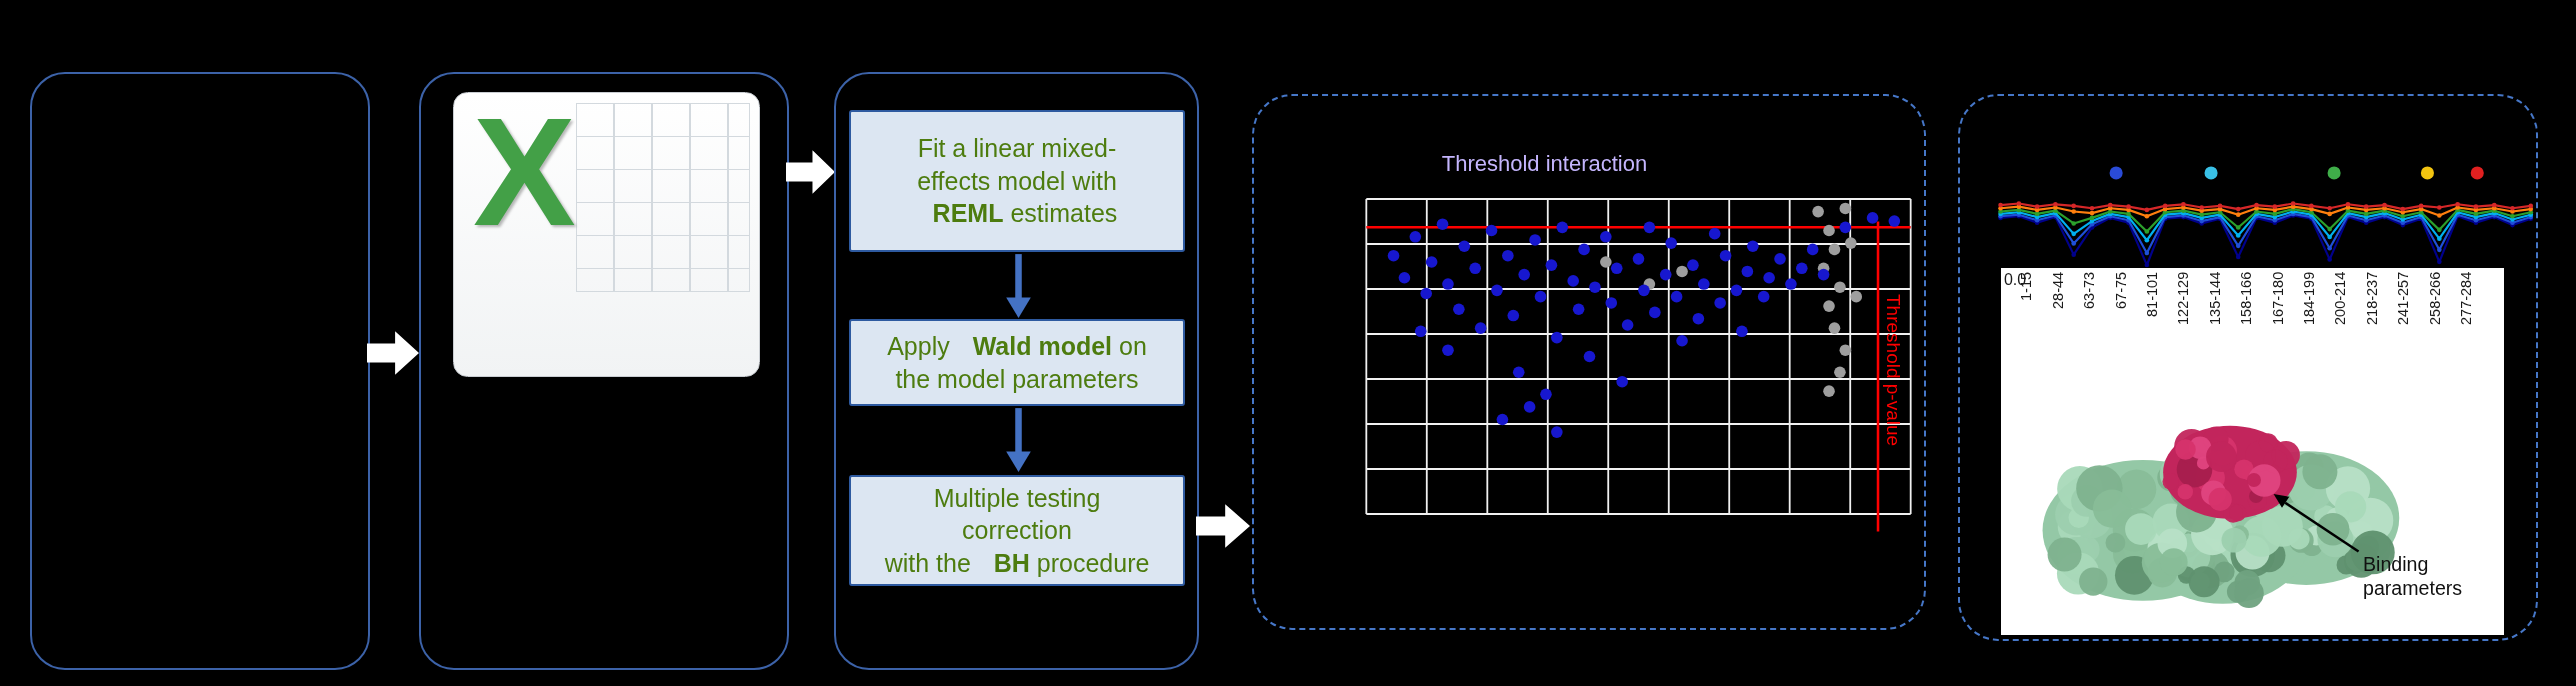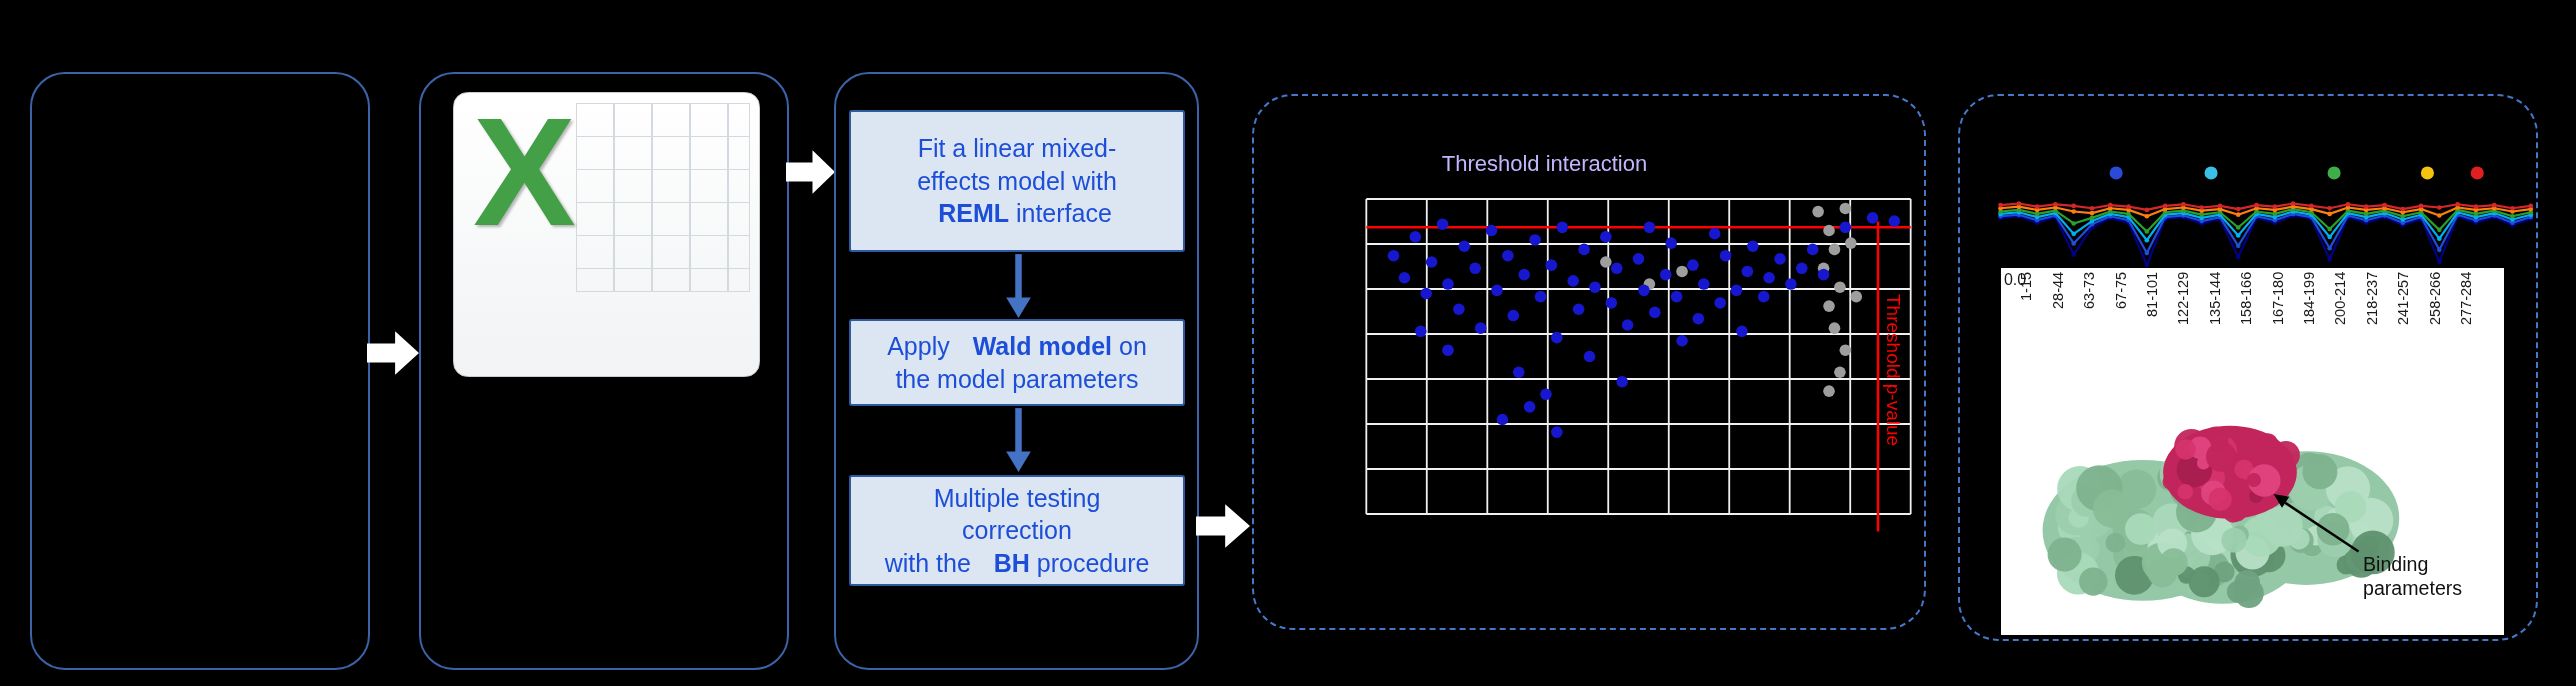--- a/index.html
+++ b/index.html
@@ -23,21 +23,21 @@
   .csv-banner{position:absolute;left:11.6px;width:283px;top:206px;height:68px;border-radius:10.2px;
               background:linear-gradient(180deg,#86cf5a 0%,#4ca539 45%,#2f8a2e 100%);
               border:1.5px solid #2e8a2d;display:flex;align-items:center;justify-content:center;box-sizing:border-box;}
   .csv-banner span{color:#fff;font-weight:700;font-size:47px;letter-spacing:2.9px;
                    text-shadow:1.5px 1.5px 2.2px rgba(0,0,0,0.4);}
 
   
   .step{position:absolute;left:13px;width:336px;box-sizing:border-box;
         background:#dce6f2;border:2.2px solid #2e5aa0;border-radius:2.9px;
         display:flex;align-items:center;justify-content:center;text-align:center;
-        color:#1d4ed8;font-size:25px;line-height:1.3;padding:4.4px 7.3px;}
+        color:#4d7c0f;font-size:25px;line-height:1.3;padding:4.4px 7.3px;}
   .step span{white-space:pre-line;}
   .step b{white-space:pre-line;font-weight:700;margin-left:16px;}
   .down-arrow{position:absolute;left:168px;width:29px;height:64px;}
   .block-arrow{position:absolute;}
 
   
   .volcano-title{position:absolute;left:109px;top:55px;width:363px;text-align:center;
                  color:#c4b5fd;font-size:22px;}
   #volcano-svg{position:absolute;left:112px;top:103px;width:545px;height:315px;overflow:visible;}
   .volcano-side{position:absolute;left:628px;top:198px;writing-mode:vertical-rl;
@@ -75,21 +75,21 @@
   </div>
 
   <svg class="block-arrow" style="left:786px;top:148px;" width="49" height="48" viewBox="0 0 74 66" preserveAspectRatio="none">
     <polygon points="0,20 40,20 40,3 74,33 40,63 40,46 0,46" fill="#ffffff"></polygon>
   </svg>
 
   <div class="panel solid" style="left:834px;top:72px;width:365px;height:598px;">
     <div class="step" style="top:36px;height:142px;">
       <div><span>Fit a linear mixed-
 effects model with
-</span><b>REML</b><span> interface</span></div>
+</span><b>REML</b><span> estimates</span></div>
     </div>
     <svg class="down-arrow" style="top:180px;" viewBox="0 0 40 88">
       <line x1="20" y1="0" x2="20" y2="62" stroke="#4472c4" stroke-width="9"></line>
       <polygon points="20,88 3,60 37,60" fill="#4472c4"></polygon>
     </svg>
     <div class="step" style="top:245px;height:87px;">
       <div><span>Apply </span><b>Wald model</b><span> on
 the model parameters</span></div>
     </div>
     <svg class="down-arrow" style="top:334px;" viewBox="0 0 40 88">

